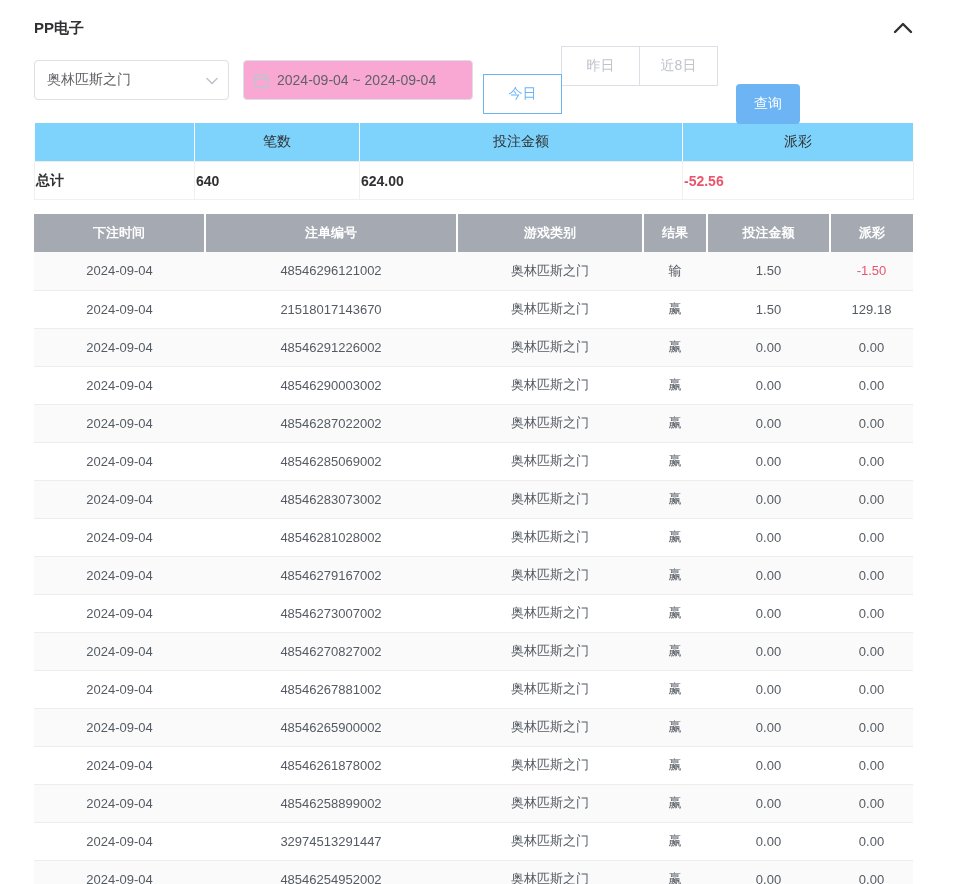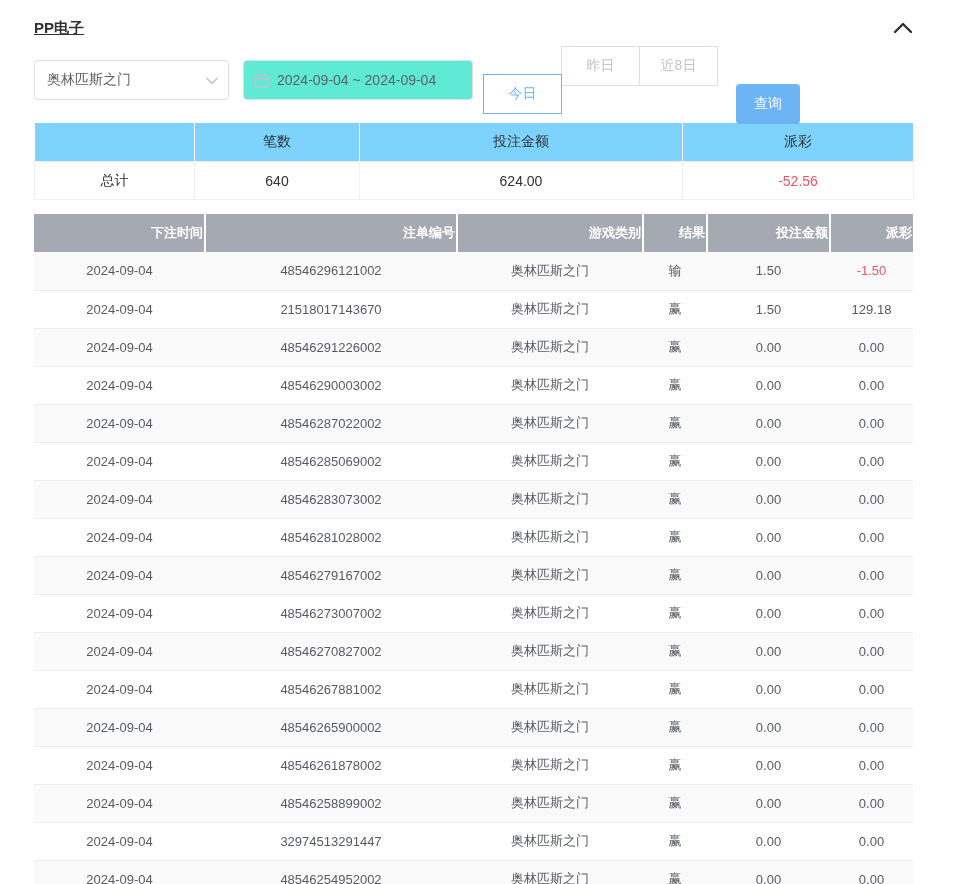--- a/index.html
+++ b/index.html
@@ -18,21 +18,20 @@
   .title-row {
     display: flex;
     align-items: center;
     justify-content: space-between;
     height: 28px;
   }
   .panel-title {
     font-size: 15px;
     font-weight: bold;
     color: #303133;
-    text-decoration: underline;
   }
   .collapse-btn {
     border: none; background: transparent; padding: 0;
     cursor: pointer; line-height: 0;
   }
   
   .filters {
     display: flex;
     align-items: center;
     margin-top: 18px;
@@ -49,21 +48,21 @@
     cursor: pointer;
   }
   .date-box {
     width: 230px; height: 40px;
     border: 1px solid #dcdfe6;
     border-radius: 4px;
     display: flex; align-items: center;
     padding: 0 10px;
     margin-left: 14px;
     color: #606266; font-size: 14px;
-    background: #5eead4;
+    background: #f9a8d4;
     cursor: pointer;
   }
   .date-box .cal { margin-right: 8px; line-height: 0; }
   .btn-group { display: flex; margin-left: 10px; }
   .quick-btn {
     height: 40px; width: 79px;
     background: #fff;
     border: 1px solid #dcdfe6;
     color: #bfc3ca;
     font-size: 14px;
@@ -99,33 +98,33 @@
     font-weight: normal;
     color: #303133;
     border: 1px solid #ffffff;
     border-bottom: 1px solid #ececec;
     text-align: center;
   }
   .summary-table td {
     height: 38px;
     font-size: 14px;
     color: #303133;
-    text-align: center;
     border: 1px solid #f0f0f0;
     background: #fff;
+    font-weight: bold;
   }
   
   .bet-table { margin-top: 14px; }
   .bet-table th {
     background: var(--header-bg, #a5aab2);
     color: #ffffff;
     font-size: 13px;
     font-weight: bold;
     height: 38px;
-    text-align: right;
+    text-align: center;
     border-right: 2px solid #ffffff;
   }
   .bet-table th:last-child { border-right: none; }
   .bet-table td {
     height: 38px;
     font-size: 13px;
     color: #555b63;
     text-align: center;
     border-bottom: 1px solid #ededed;
   }

